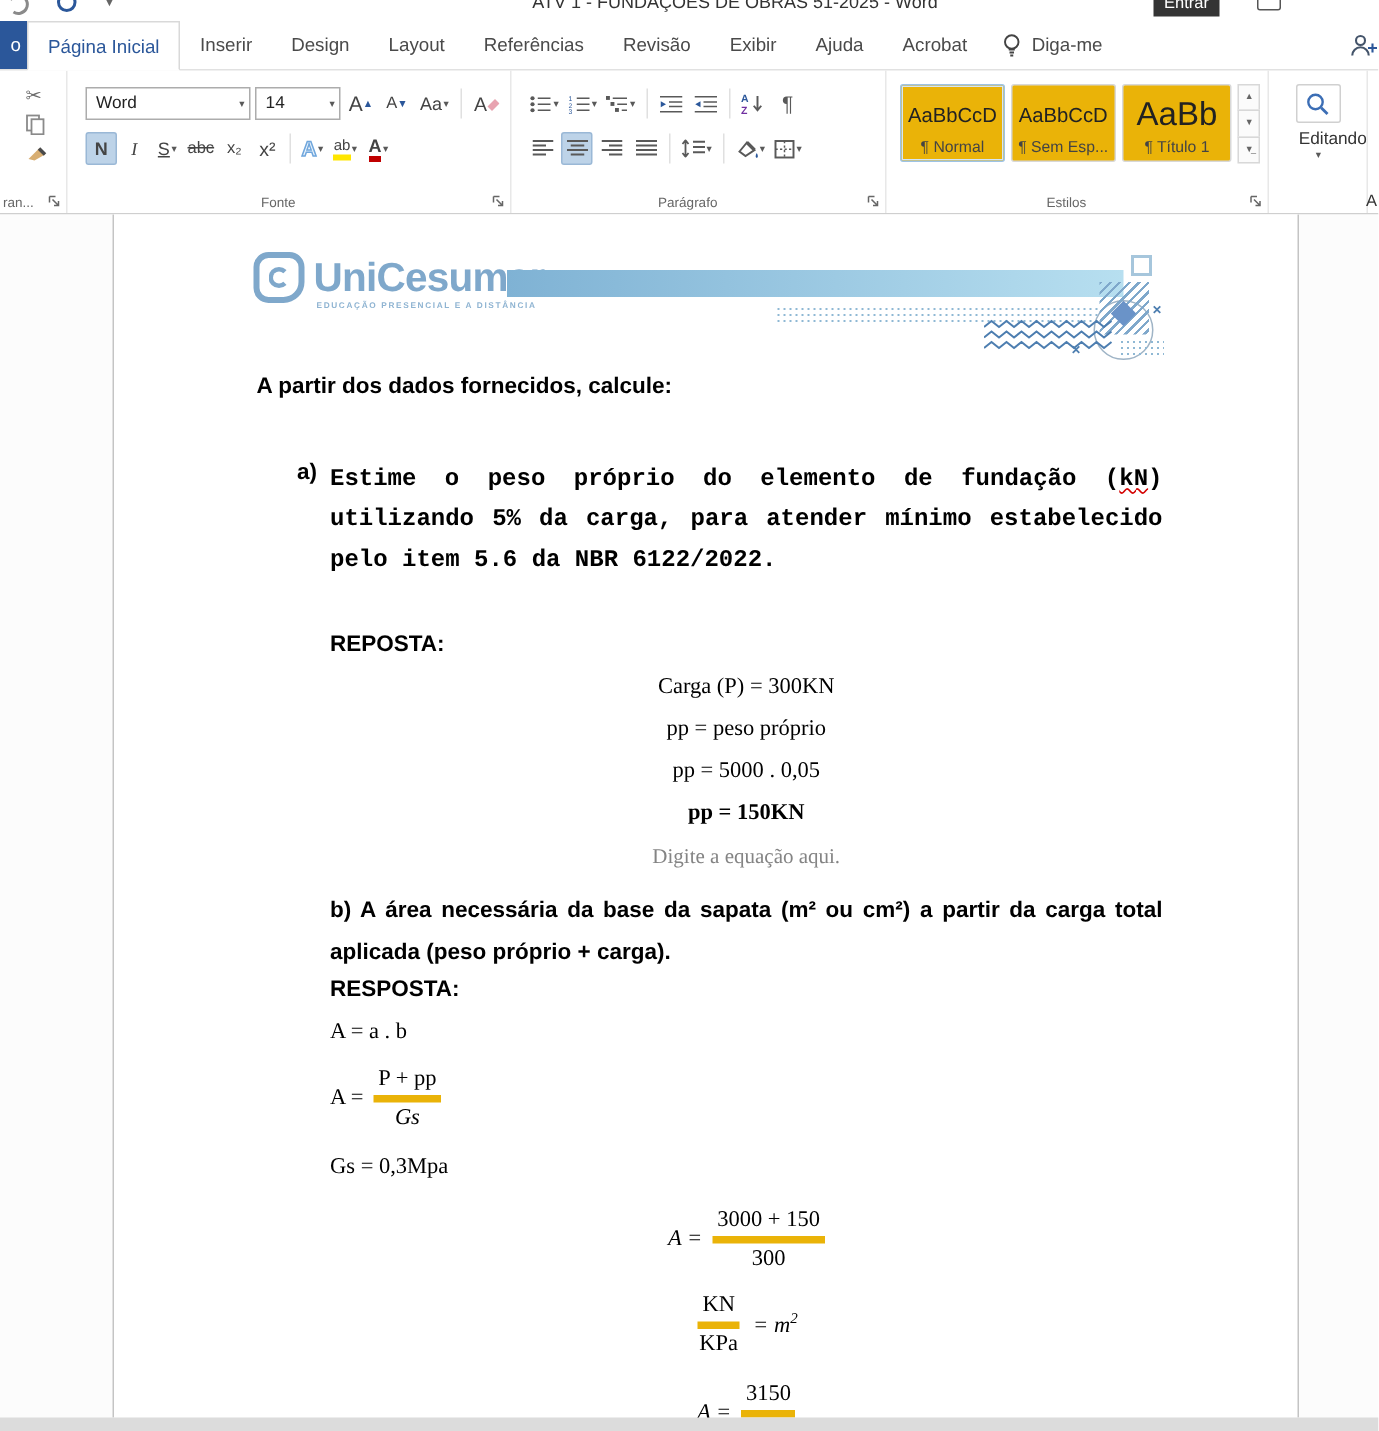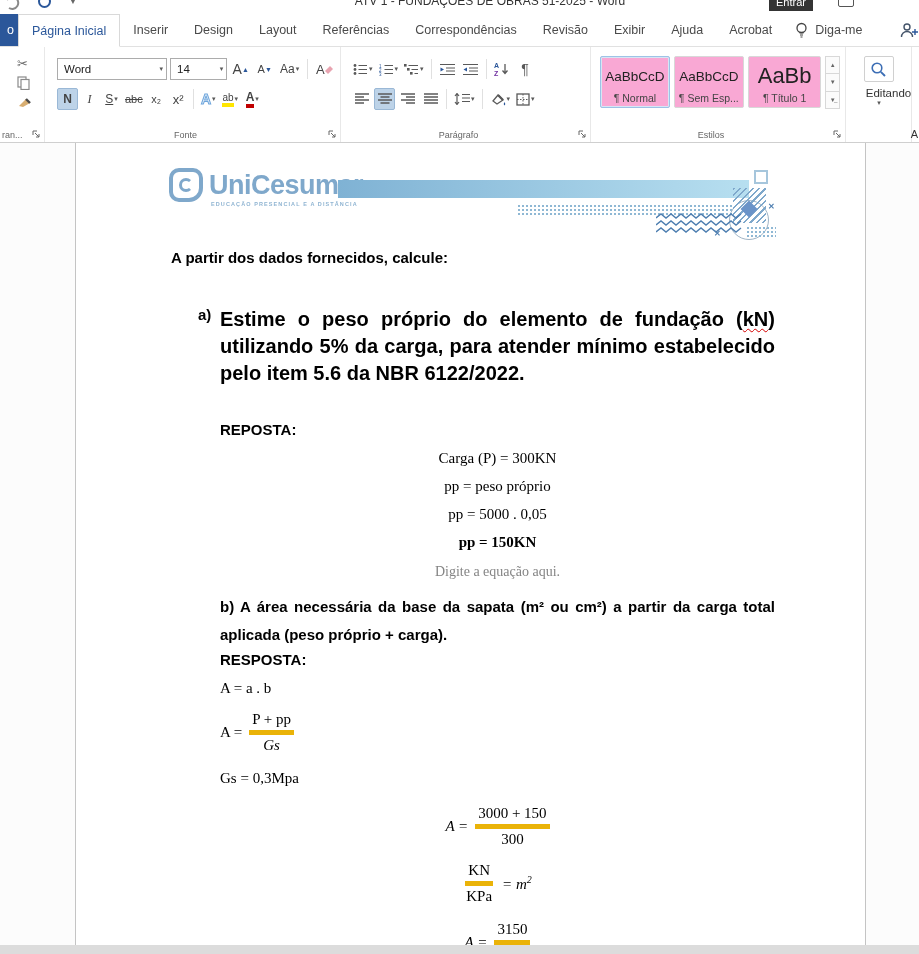--- a/index.html
+++ b/index.html
@@ -53,21 +53,21 @@
   .ulbl { text-decoration:underline; }
   .strike { text-decoration:line-through; font-size:11px; }
   .fx-a { font-weight:bold; font-size:14px; color:#EAF3FB; -webkit-text-stroke:1px #6FA6DC; }
   .hl { font-size:10px; border-bottom:4px solid #FFE600; line-height:11px; }
   .fc { font-weight:bold; font-size:12px; border-bottom:4px solid #C00000; line-height:13px; }
   .grow { font-size:14px; } .grow sup,.shrink sup { font-size:7px; color:#2B579A; }
   .shrink { font-size:11px; }
 
   
   .stylecards { display:flex; gap:4px; align-items:stretch; height:52px; }
-  .card { width:72px; border:1px solid #D8D8D8; border-radius:2px; background:#f9a8d4; display:flex;
+  .card { width:72px; border:1px solid #D8D8D8; border-radius:2px; background:#eab308; display:flex;
     flex-direction:column; align-items:center; justify-content:flex-end; padding:3px 2px; overflow:hidden; }
   .card.sel { border:1px solid #9DC3E6; box-shadow:0 0 0 1px #D6E6F5 inset; }
   .card .prev { font-size:13.5px; color:#222; white-space:nowrap; flex:1; display:flex; align-items:center; }
   .card .prev.h1 { font-size:22px; }
   .card .sname { font-size:10.5px; color:#444; white-space:nowrap; }
   .stylescroll { width:15px; display:flex; flex-direction:column; }
   .stylescroll > div { flex:1; border:1px solid #D8D8D8; margin-bottom:-1px; font-size:6px; color:#666;
     display:flex; align-items:center; justify-content:center; background:#FBFBFB; }
 
   .editing-group { width:66px; display:flex; flex-direction:column; align-items:center; padding-top:9px; }
@@ -106,21 +106,21 @@
     border-radius:50%; }
   .hatch { position:absolute; left:562px; top:20px; width:33px; height:35px;
     background:repeating-linear-gradient(135deg,#7FA8CB 0 1.6px, transparent 1.6px 4.5px); }
   .zig { position:absolute; left:485px; top:44px; }
   .xmark { position:absolute; font-size:8px; color:#4D7EB0; font-weight:bold; }
 
   
   .intro { margin-top:11px; font-size:15px; font-weight:bold; }
   .qa { display:flex; margin-top:40px; margin-left:27px; }
   .qa .marker { width:22px; font-size:15px; font-weight:bold; flex:none; }
-  .qa .qtext { flex:1; font-size:20px; font-weight:bold; text-align:justify; line-height:27px; }
+  .qa .qtext { flex:1; font-size:16px; font-weight:bold; text-align:justify; line-height:27px;font-family:Liberation Mono, monospace; }
   .squig { text-decoration:underline wavy #D40000 1px; text-underline-offset:2px; }
   .rhead { margin-top:34px; margin-left:49px; font-size:15px; font-weight:bold; }
   .eqc { margin-left:49px; width:555px; text-align:center; font-family:"Liberation Serif", serif;
     font-size:15px; }
   .eqline { margin-top:13px; line-height:15px; }
   .eqline.b { font-weight:bold; }
   .ph { margin-top:14px; color:#848484; font-family:"Liberation Serif", serif; font-size:14px; }
   .qb { margin-top:13px; margin-left:49px; width:555px; font-size:15px; font-weight:bold;
     text-align:justify; line-height:27.5px; }
   .rheadb { margin-top:3px; margin-left:49px; font-size:15px; font-weight:bold; }
@@ -157,21 +157,20 @@
   <div class="ribbonopt-icon"></div>
 </div>
 
 <div class="tabrow">
   <div class="file-stub">o</div>
   <div class="tab active">Página Inicial</div>
   <div class="tab">Inserir</div>
   <div class="tab">Design</div>
   <div class="tab">Layout</div>
   <div class="tab">Referências</div>
-  <div class="tab">Correspondências</div>
   <div class="tab">Revisão</div>
   <div class="tab">Exibir</div>
   <div class="tab">Ajuda</div>
   <div class="tab">Acrobat</div>
   <div class="tellme">
     <span>
       <svg width="13" height="16">
           <circle cx="6.5" cy="6" r="4.5" stroke="#444" fill="none" stroke-width="1.3"></circle>
       <path d="M4.5 11 h4 M5 13 h3 M5.5 15 h2" stroke="#444" stroke-width="1.2" fill="none"></path>
         </svg>

